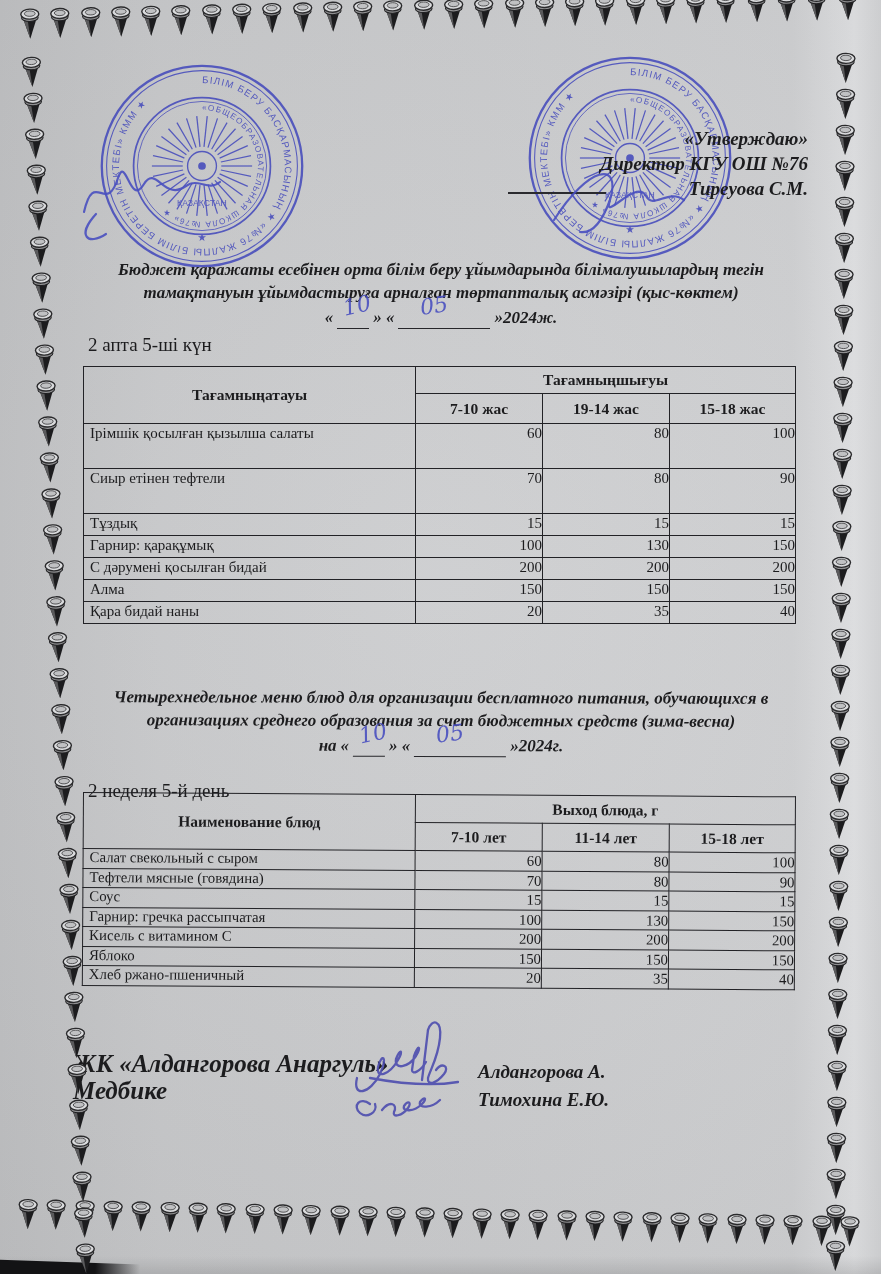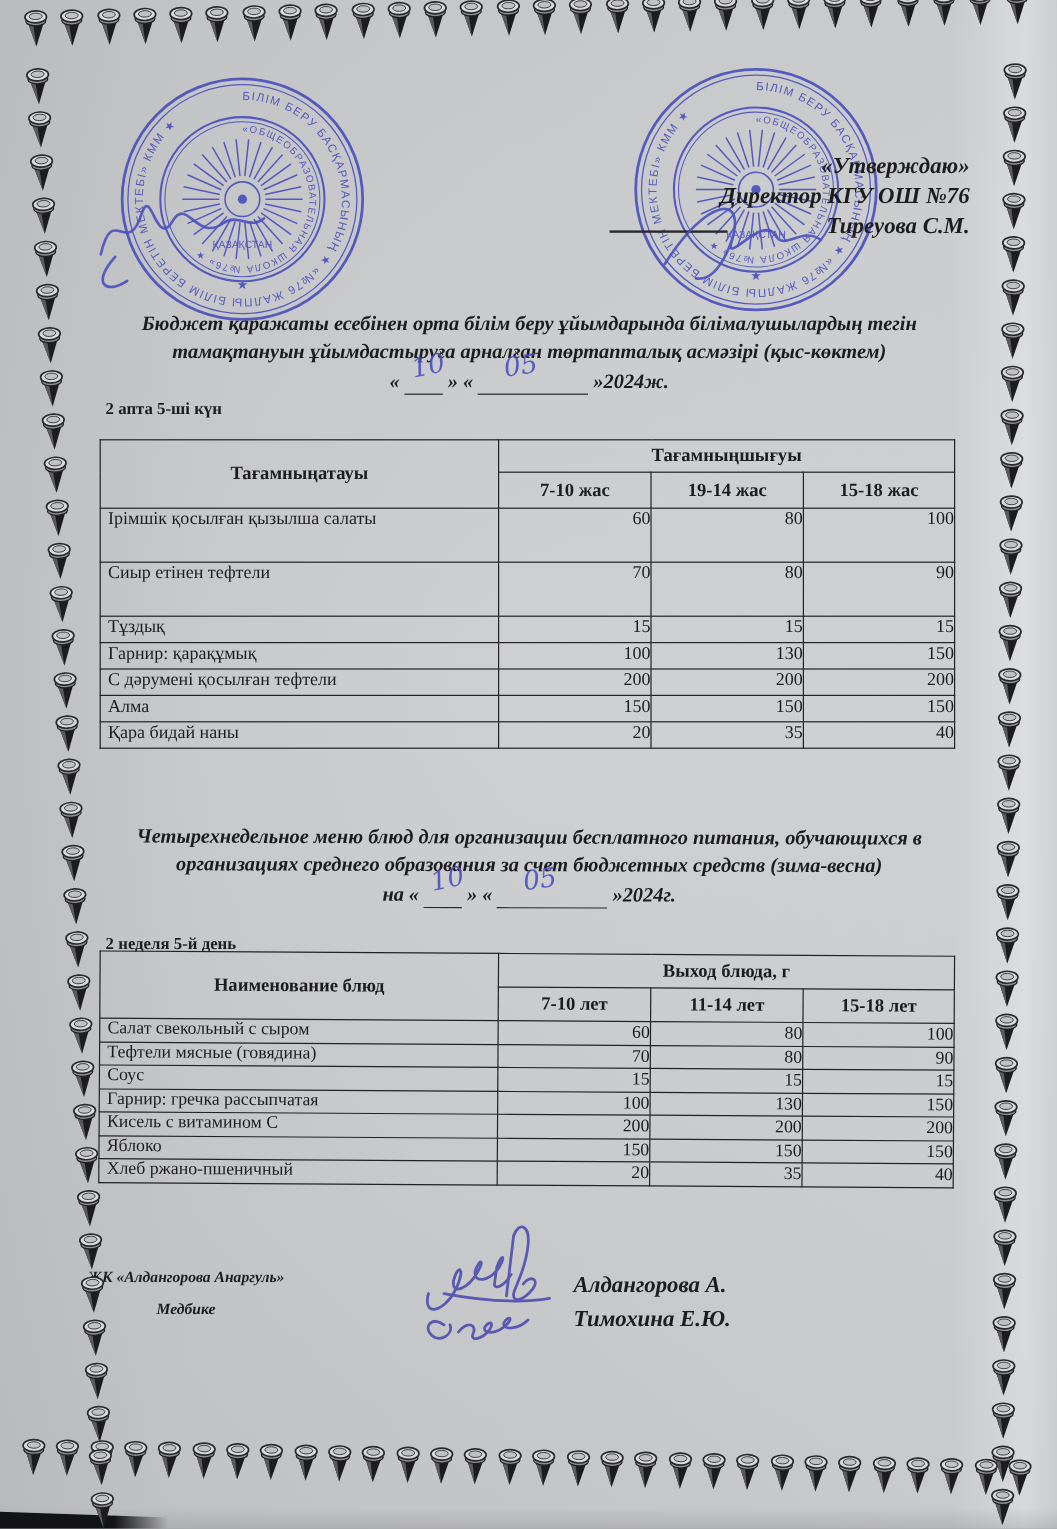--- a/index.html
+++ b/index.html
@@ -35,21 +35,21 @@
   .title-kk{top:258px;}
   .title-ru{top:686px;transform:rotate(0.15deg);}
   .date-line{display:flex;justify-content:center;align-items:flex-end;gap:4px;margin-top:2px;}
   .blank{position:relative;display:inline-block;border-bottom:1.6px solid #26262a;height:18px;}
   .blank-day{width:32px;}
   .blank-month{width:92px;}
   .hand{position:absolute;left:6px;top:-16px;color:#4a50c0;font-family:"DejaVu Serif",serif;
     font-style:italic;font-weight:normal;font-size:22px;transform:rotate(-12deg);opacity:.9;}
   .blank-month .hand{left:22px;transform:rotate(-8deg);}
   
-  .week-label{position:absolute;left:88px;z-index:2;font-weight:bold;font-size:14px;}
+  .week-label{position:absolute;left:88px;z-index:2;font-weight:normal;font-size:19px;}
   .week-kk{top:334px;}
   .week-ru{top:764px;margin-top:16px;}
   
   .menu-table{position:absolute;left:83px;width:712px;border-collapse:collapse;z-index:2;
     table-layout:fixed;font-size:15px;}
   .menu-table th,.menu-table td{border:1.8px solid #222226;padding:0;}
   .menu-table thead th{font-weight:bold;font-size:15.5px;text-align:center;}
   .menu-table td.name{text-align:left;padding:1px 4px 0 6px;vertical-align:top;}
   .menu-table td.val{text-align:right;vertical-align:top;padding-top:1px;}
   .table-kk{top:366px;}
@@ -57,21 +57,21 @@
   .table-kk thead tr:nth-child(2){height:30px;}
   .table-kk tbody tr{height:22px;}
   .table-kk tbody tr.tall{height:45px;}
   .table-ru{top:792px;transform:rotate(0.35deg);transform-origin:left top;font-size:14.8px;}
   .table-ru thead tr:nth-child(1){height:28px;}
   .table-ru thead tr:nth-child(2){height:28px;}
   .table-ru tbody tr{height:19.5px;}
   .table-ru td.name{padding-top:0;}
   
   .footer-org{position:absolute;left:73px;top:1050px;z-index:2;font-weight:bold;font-style:italic;
-    font-size:13px;line-height:27px;white-space:nowrap;text-align:center;}
+    font-size:25px;line-height:27px;white-space:nowrap;}
   .footer-names{position:absolute;left:478px;top:1058px;z-index:2;font-weight:bold;font-style:italic;
     font-size:19px;line-height:28px;white-space:nowrap;}
   
   .scan-edge-bottom{position:absolute;left:-10px;top:1262px;width:150px;height:16px;z-index:5;
     background:linear-gradient(90deg,#131315 70%,rgba(19,19,21,0));transform:rotate(2deg);}
   .scan-shadow-bottom{position:absolute;left:0;top:1256px;width:881px;height:18px;z-index:4;
     background:linear-gradient(180deg,rgba(0,0,0,0),rgba(0,0,0,.10));}
 </style>
 </head>
 <body>
@@ -1149,21 +1149,21 @@
           <td class="val">15</td>
           <td class="val">15</td>
         </tr>
         <tr>
           <td class="name">Гарнир: қарақұмық</td>
           <td class="val">100</td>
           <td class="val">130</td>
           <td class="val">150</td>
         </tr>
         <tr>
-          <td class="name">С дәрумені қосылған тефтели</td>
+          <td class="name">С дәрумені қосылған бидай</td>
           <td class="val">200</td>
           <td class="val">200</td>
           <td class="val">200</td>
         </tr>
         <tr>
           <td class="name">Алма</td>
           <td class="val">150</td>
           <td class="val">150</td>
           <td class="val">150</td>
         </tr>

